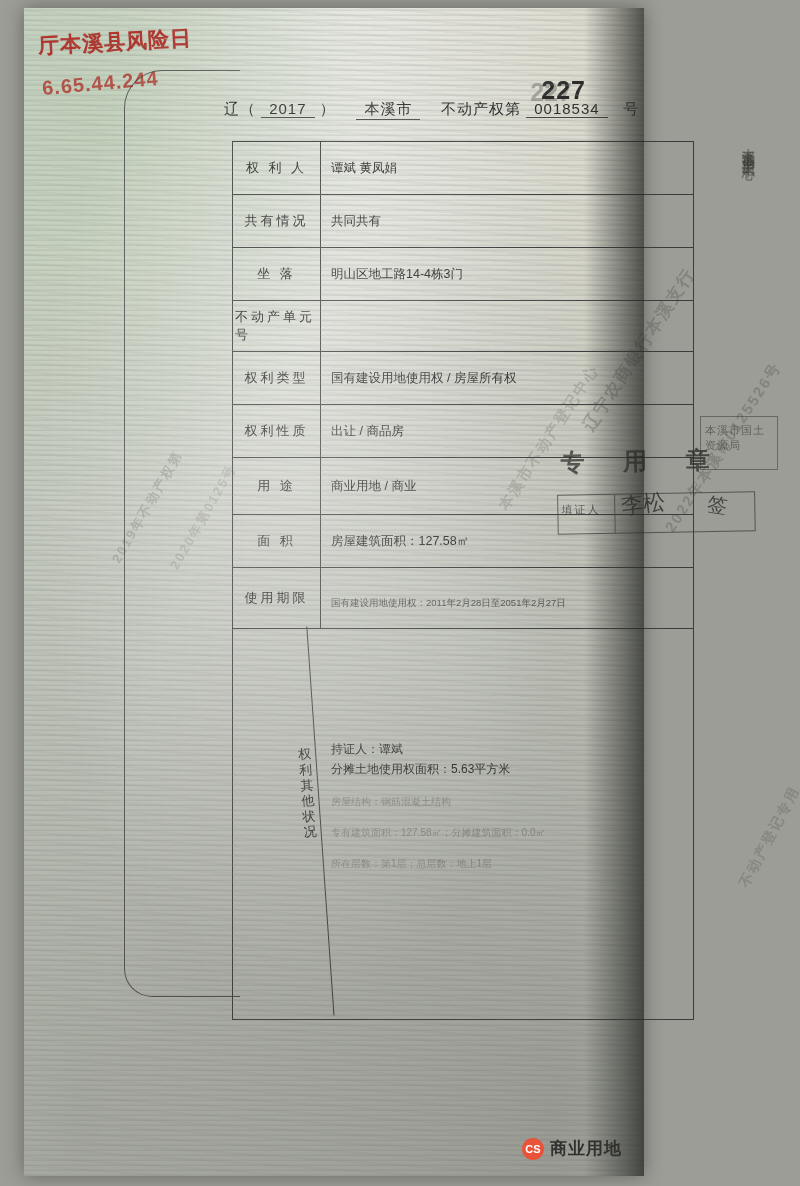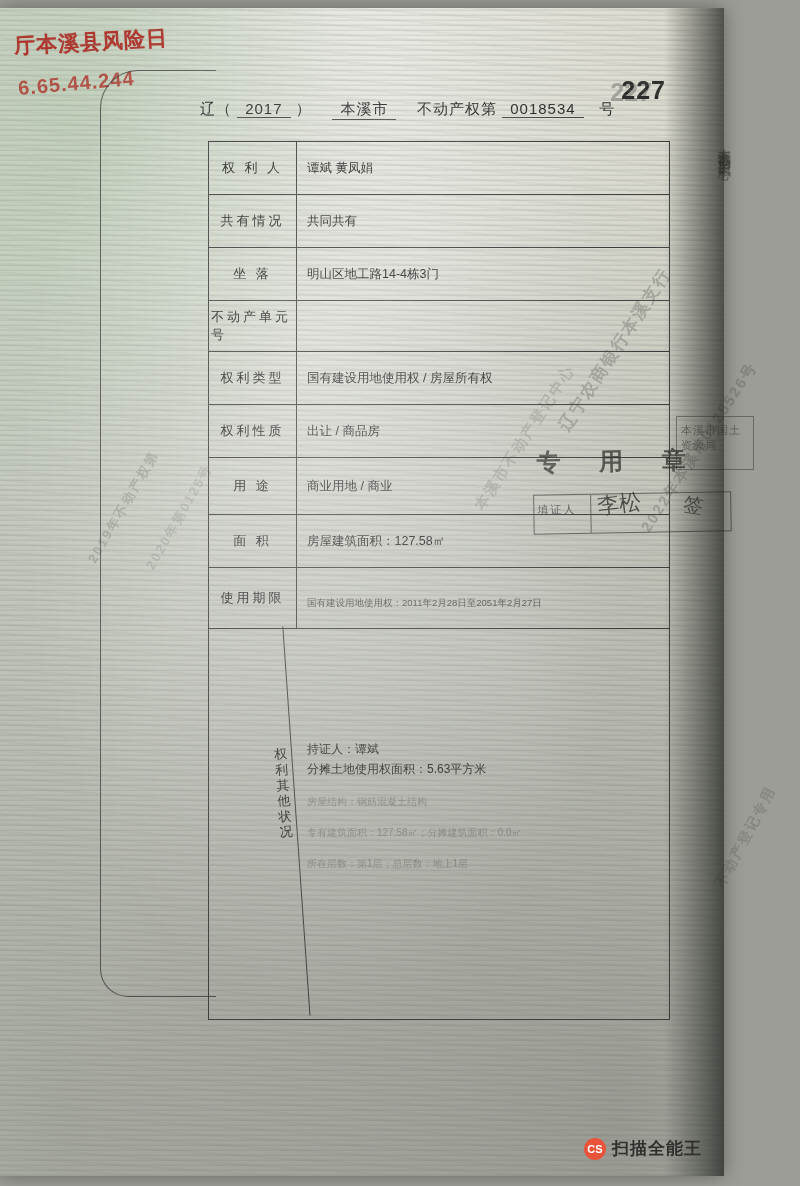--- a/index.html
+++ b/index.html
@@ -11,23 +11,23 @@
     position: relative;
     width: 800px;
     height: 1186px;
     overflow: hidden;
     font-family: "Liberation Sans", sans-serif;
     background: #9d9d97;
   }
   
   .paper {
     position: absolute;
-    left: 0;
+    left: 24px;
     top: 8px;
-    width: 724px;
+    width: 620px;
     height: 1168px;
     background:
       linear-gradient(105deg, rgba(190,200,185,0.55) 0%, rgba(255,255,255,0) 40%),
       linear-gradient(255deg, rgba(200,195,175,0.45) 0%, rgba(255,255,255,0) 35%),
       linear-gradient(180deg, #e9eae4 0%, #dcded6 25%, #d3d6cd 55%, #c9ccc3 78%, #bfc2b9 100%);
     box-shadow: 0 0 18px rgba(0,0,0,0.35);
     text-decoration: underline;
   }
   
   .moire {
@@ -427,17 +427,17 @@
       <div class="sign2">签</div>
     </div>
 
     <div class="moire"></div>
     <div class="moire2"></div>
     <div class="vignette"></div>
     <div class="dark-right"></div>
 
     <div class="cs">
       <div class="cs-badge">CS</div>
-      <div class="cs-text">扫描全能王</div>
+      <div class="cs-text">商业用地</div>
     </div>
 
   </div>
 </div>
 
 </body></html>

